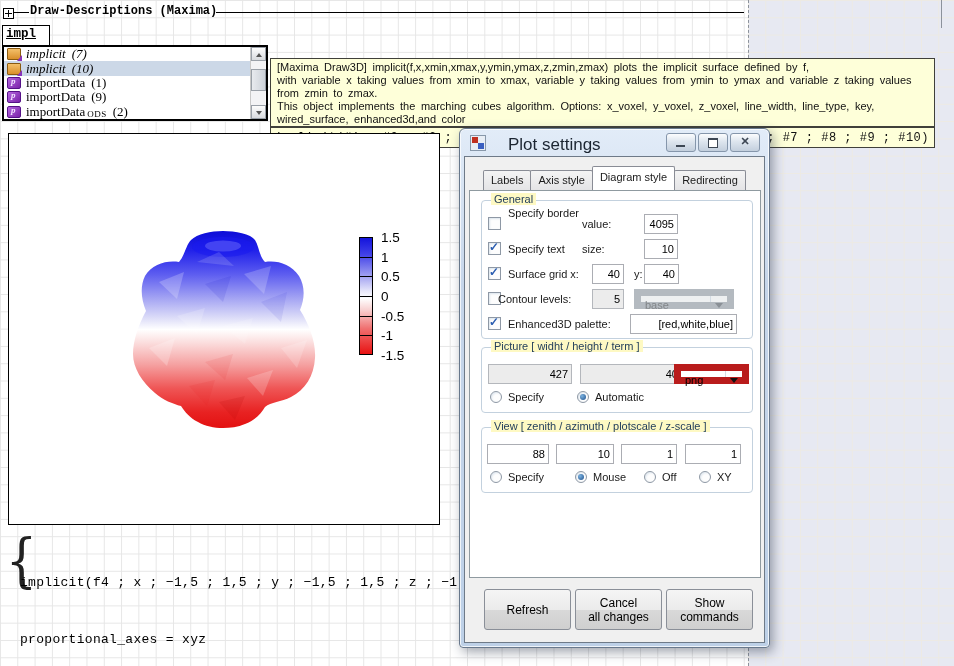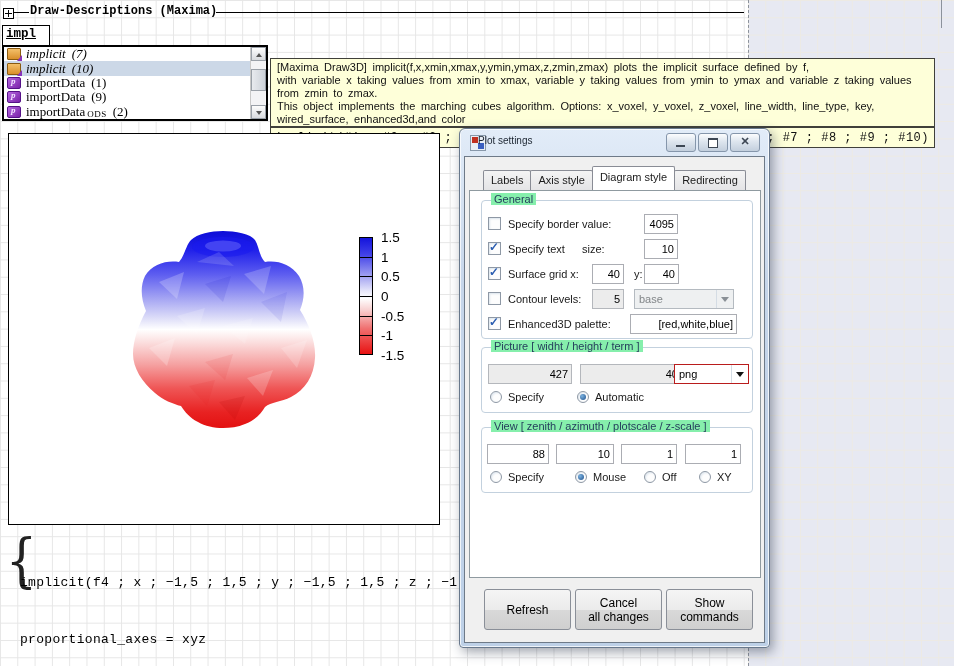--- a/index.html
+++ b/index.html
@@ -82,48 +82,48 @@
                     font-size:13px;line-height:19px;color:#000;letter-spacing:0.3px;white-space:pre;}
 
   
   .dialog{position:absolute;left:459px;top:128px;width:311px;height:520px;border:1px solid #68788c;
           border-radius:6px 6px 4px 4px;background:linear-gradient(#e2ecf8,#c6d6ea 30%,#bdd0e7);
           box-shadow:3px 4px 12px rgba(40,50,70,.45), inset 0 0 0 1px rgba(255,255,255,.75);box-sizing:border-box;}
   .titlebar{position:absolute;left:0;top:0;width:100%;height:27px;}
   .app-ico{position:absolute;left:10px;top:6px;width:14px;height:14px;background:#e8eef5;border:1px solid #8898aa;}
   .app-ico::before{content:"";position:absolute;left:1px;top:1px;width:6px;height:6px;background:#c03020;}
   .app-ico::after{content:"";position:absolute;right:1px;bottom:1px;width:6px;height:6px;background:#3a5fc0;}
-  .title{position:absolute;left:18px;top:6px;font-size:10px;color:#1b2531;}
+  .title{position:absolute;left:48px;top:6px;font-size:17px;color:#1b2531;}
   .winbtns{position:absolute;right:9px;top:4px;display:flex;gap:2px;}
   .winbtn{width:28px;height:17px;border:1px solid #8596ab;border-radius:3px;
           background:linear-gradient(#fcfdfe,#dde5ee 45%,#c3cfdd);position:relative;}
   .winbtn.min::after{content:"";position:absolute;left:9px;bottom:4px;width:9px;height:2px;background:#3d4754;}
   .winbtn.max::after{content:"";position:absolute;left:9px;top:4px;width:8px;height:7px;
           border:1px solid #3d4754;border-top-width:2px;background:#fff;}
   .winbtn.close::after{content:"\2715";position:absolute;left:0;right:0;top:1px;text-align:center;
           font-size:11px;font-weight:bold;color:#3d4754;}
   .client{position:absolute;left:4px;right:4px;top:27px;bottom:4px;background:#f0f0f0;border:1px solid #6e7a88;}
   .tabs{position:absolute;left:18px;top:11px;height:22px;display:flex;align-items:flex-end;}
   .tab{height:20px;border:1px solid #898c95;border-bottom:none;background:linear-gradient(#f4f4f4,#e4e4e6);
        font-size:11px;color:#1a1a1a;padding:3px 7px 0 7px;box-sizing:border-box;white-space:nowrap;
        border-radius:2px 2px 0 0;margin-right:-1px;}
   .tab.active{height:24px;background:#fff;position:relative;z-index:3;padding-top:4px;}
   .tabpage{position:absolute;left:4px;top:33px;width:292px;height:388px;background:#fff;border:1px solid #8f9aa0;
            box-sizing:border-box;z-index:2;}
   .group{position:absolute;left:11px;width:272px;border:1px solid #c3d1de;border-radius:4px;box-sizing:border-box;}
-  .group .gtitle{position:absolute;left:9px;top:-8px;background:#86efac;padding:0 3px;font-size:11px;color:#25405c;white-space:nowrap;}
+  .group .gtitle{position:absolute;left:9px;top:-8px;background:#fef9c3;padding:0 3px;font-size:11px;color:#25405c;white-space:nowrap;}
   .cb{position:absolute;width:13px;height:13px;background:#fdfdfd;border:1px solid #8e98a5;box-sizing:border-box;
       box-shadow:inset 1px 1px 2px #dbe4ec;}
   .cb.checked::after{content:"\2713";position:absolute;left:0px;top:-3px;font-size:12px;font-weight:bold;color:#2a5db0;}
   .lbl{position:absolute;font-size:11px;color:#1a1a1a;white-space:nowrap;}
   .rlbl{text-align:left;}
   .tb{position:absolute;height:20px;border:1px solid #abadb3;background:#fff;font-family:"Liberation Sans",sans-serif;
       font-size:11px;color:#000;padding:0 3px;box-sizing:border-box;margin:0;text-align:right;}
   .tb.dis{background:#ececec;border-color:#b4b7bc;}
-  .combo{position:absolute;height:20px;border:1px solid #b91c1c;background:#fff;box-sizing:border-box;}
+  .combo{position:absolute;height:20px;border:7px solid #b91c1c;background:#fff;box-sizing:border-box;}
   .combo .cval{position:absolute;left:4px;top:3px;font-size:11px;color:#000;}
   .combo .carr{position:absolute;right:0;top:0;width:16px;height:100%;border-left:1px solid #d4dce4;}
   .combo .carr::after{content:"";position:absolute;left:4px;top:7px;border-left:4px solid transparent;
       border-right:4px solid transparent;border-top:5px solid #111;}
   .combo.dis{background:#eef0f1;border-color:#b4bac0;}
   .combo.dis .cval{color:#828689;}
   .combo.dis .carr::after{border-top-color:#8a9096;}
   .radio{position:absolute;width:12px;height:12px;border:1px solid #8e98a5;border-radius:50%;background:#fdfdfd;
          box-shadow:inset 1px 1px 2px #dde6ee;box-sizing:border-box;}
   .radio.on::after{content:"";position:absolute;left:2px;top:2px;width:6px;height:6px;border-radius:50%;
@@ -280,37 +280,37 @@
         <div class="tab">Labels</div>
         <div class="tab">Axis style</div>
         <div class="tab active">Diagram style</div>
         <div class="tab">Redirecting</div>
       </div>
       <div class="tabpage">
 
         <div class="group" style="top:9px;height:139px;">
           <span class="gtitle">General</span>
           <div class="cb" style="left:6px;top:16px;"></div>
-          <span class="lbl" style="left:26px;top:17px;">Specify border</span>
+          <span class="lbl" style="left:26px;top:6px;">Specify border</span>
           <span class="lbl rlbl" style="left:100px;top:17px;width:56px;">value:</span>
           <input class="tb" style="left: 162px; top: 13px; width: 34px;" value="4095">
 
           <div class="cb checked" style="left:6px;top:41px;"></div>
           <span class="lbl" style="left:26px;top:42px;">Specify text</span>
           <span class="lbl rlbl" style="left:100px;top:42px;width:56px;">size:</span>
           <input class="tb" style="left: 162px; top: 38px; width: 34px;" value="10">
 
           <div class="cb checked" style="left:6px;top:66px;"></div>
           <span class="lbl" style="left:26px;top:67px;">Surface grid x:</span>
           <input class="tb" style="left: 110px; top: 63px; width: 32px;" value="40">
           <span class="lbl" style="left:152px;top:67px;">y:</span>
           <input class="tb" style="left: 162px; top: 63px; width: 35px;" value="40">
 
           <div class="cb" style="left:6px;top:91px;"></div>
-          <span class="lbl" style="left:26px;top:92px;">Contour levels:</span>
+          <span class="lbl" style="left:16px;top:92px;">Contour levels:</span>
           <input class="tb dis" style="left: 110px; top: 88px; width: 32px;" value="5">
           <div class="combo dis" style="left:152px;top:88px;width:100px;">
             <span class="cval">base</span>
             <div class="carr"></div>
           </div>
 
           <div class="cb checked" style="left:6px;top:116px;"></div>
           <span class="lbl" style="left:26px;top:117px;">Enhanced3D palette:</span>
           <input class="tb" style="left: 148px; top: 113px; width: 107px;" value="[red,white,blue]">
         </div>

